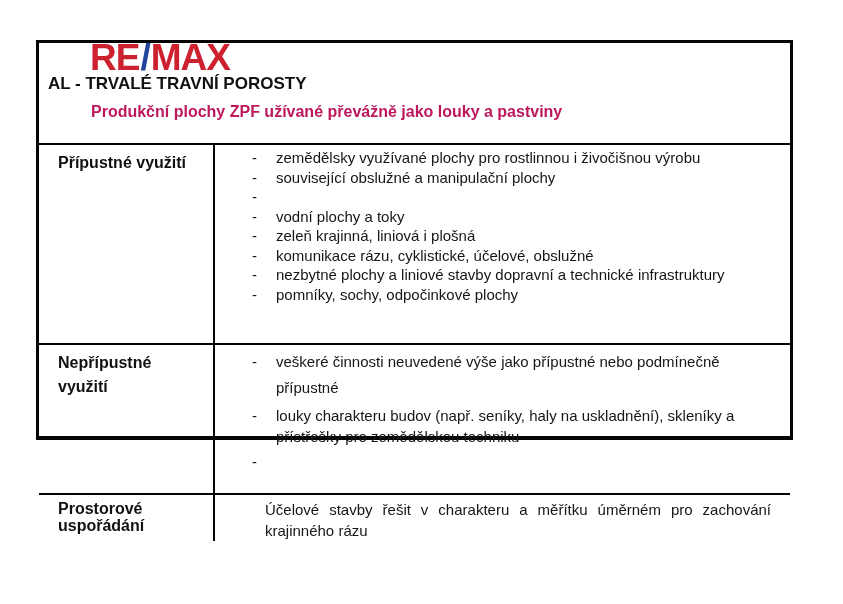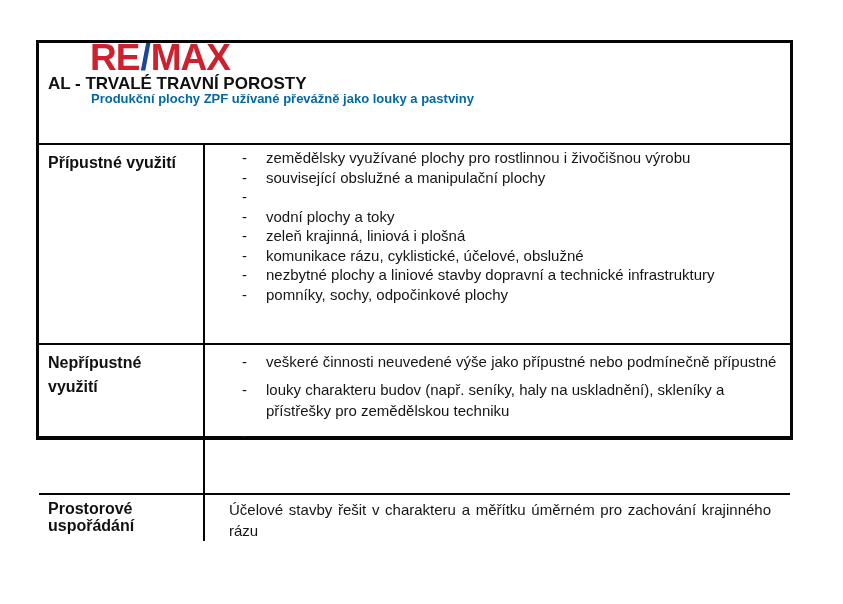--- a/index.html
+++ b/index.html
@@ -29,51 +29,51 @@
     font-size: 37px; font-weight: bold; line-height: 28px;
     letter-spacing: -1px; white-space: nowrap;
   }
   .logo .lr { color: #CE2130; }
   .logo .ls { color: #20449B; padding: 0 1px; }
   .title {
     position: absolute; left: 9px; top: 31px;
     font-size: 17px; font-weight: bold; white-space: nowrap; color: #111;
   }
   .subtitle {
-    position: absolute; left: 52px; top: 48px;
-    font-size: 13px; font-weight: bold; white-space: nowrap; color: #0369a1;
+    position: absolute; left: 52px; top: 60px;
+    font-size: 16px; font-weight: bold; white-space: nowrap; color: #be185d;
   }
 
   
   .row { display: flex; border-top: 2px solid #050505; box-sizing: border-box; }
   .row1 { height: 200px; flex: 0 0 auto; }
   .row2 { height: 150px; flex: 0 0 auto; }
   .row3 { flex: 1 1 auto; }
 
   .label {
     flex: 0 0 166px; width: 166px;
     border-right: 2px solid #050505;
     box-sizing: border-box;
     padding: 6px 8px 0 9px;
-    font-size: 16px; font-weight: bold; line-height: 24px; color: #111;
+    font-size: 16px; font-weight: bold; line-height: 24px; color: #111; margin-left: 10px;
   }
   .row3 .label { line-height: 17px; padding-top: 5px; }
 
   .content { flex: 1 1 auto; padding: 3px 7px 0 0; box-sizing: border-box; }
   .row2 .content { padding-top: 4px; }
 
   .li { display: flex; font-size: 15px; line-height: 19.5px; color: #161616; }
   .li .dash { flex: 0 0 24px; margin-left: 37px; }
   .li .txt { flex: 1 1 auto; }
 
   .row2 .li { line-height: 21px; }
   .row2 .li + .li { margin-top: 4px; }
   .row2 .li.loose { line-height: 26px; }
 
-  .content3 { flex: 1 1 auto; padding: 4px 19px 0 24px; box-sizing: border-box; }
+  .content3 { flex: 1 1 auto; padding: 4px 19px 0 38px; box-sizing: border-box; margin-left: 12px; }
   .just {
     font-size: 15px; line-height: 21px; color: #161616;
     text-align: justify;
   }
 </style>
 </head>
 <body>
 
 <div class="page">
   <div class="doc-table">

